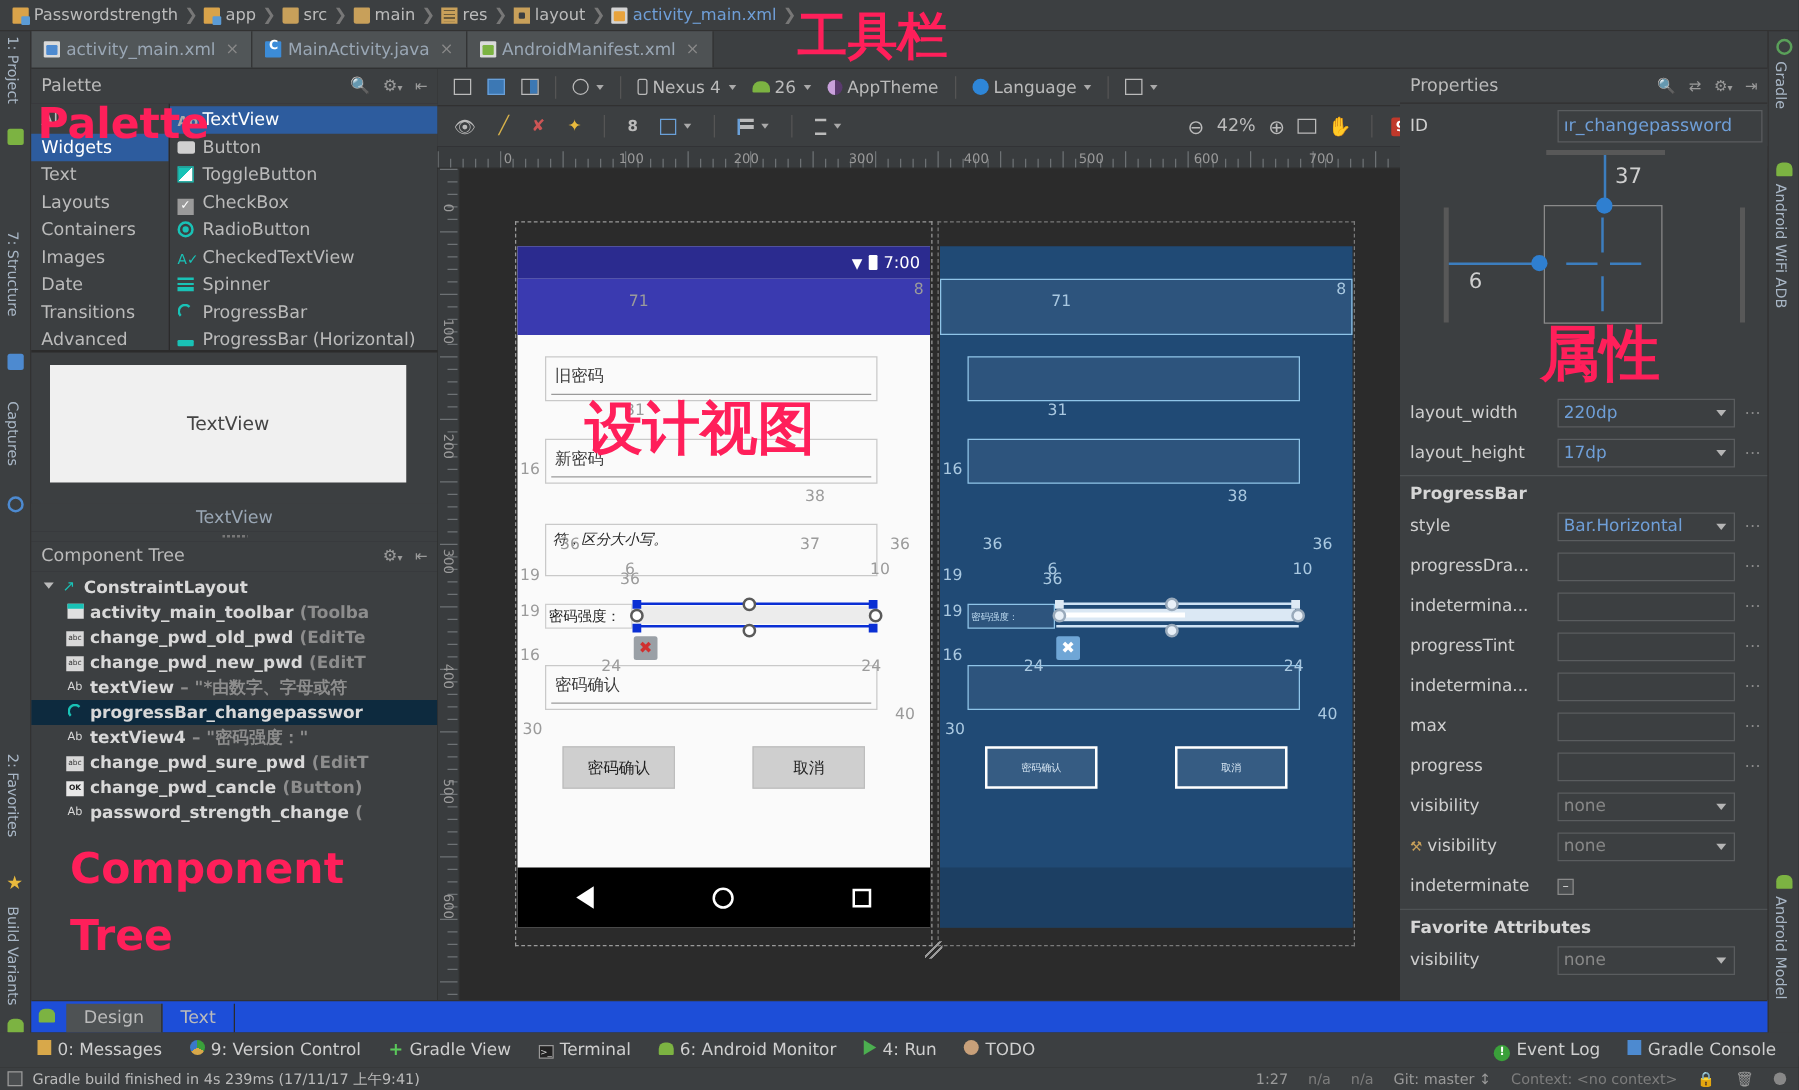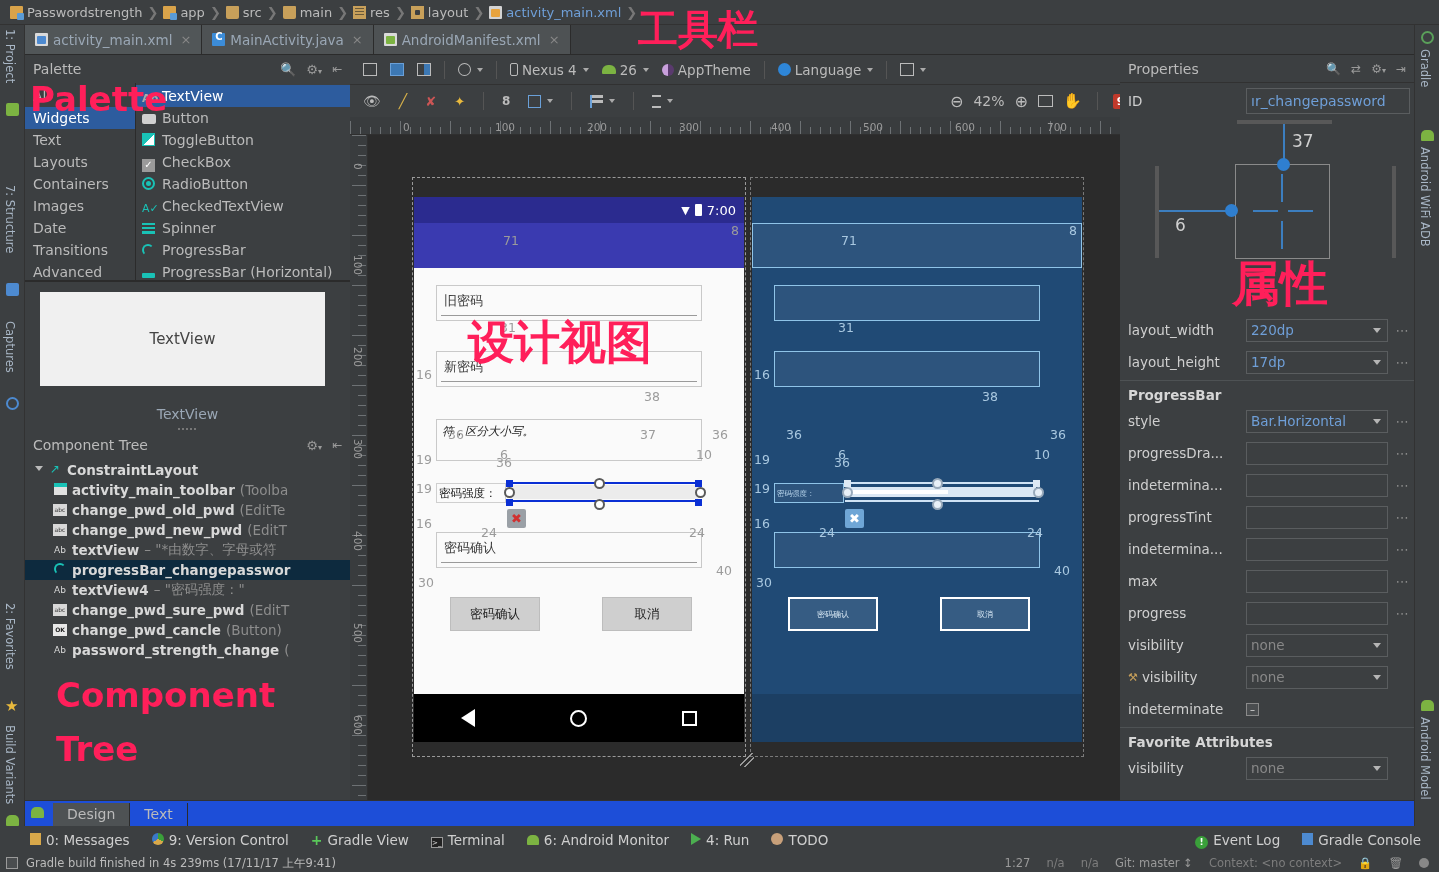--- a/index.html
+++ b/index.html
@@ -85,21 +85,21 @@
   #palprevlabel { left:25px; top:403px; width:325px; height:22px; background:#3c3f41; text-align:center; color:#9aa7b5; font-size:14px; line-height:22px;}
   #palgrip { left:25px; top:425px; width:325px; height:8px; background:#3c3f41;}
   #palgrip:after{content:'';position:absolute;left:50%;top:3px;margin-left:-10px;width:20px;height:2px;background:repeating-linear-gradient(90deg,#777 0 2px,transparent 2px 4px);}
 
   
   #ctreehead { left:25px; top:433px; width:325px; height:24px; background:#3c3f41;}
   #ctree { left:25px; top:457px; width:325px; height:215px; background:#3c3f41; padding-top:3px; overflow:hidden;}
   .trow { height:20px; display:flex; align-items:center; gap:5px; font-size:13.5px; color:#d8d8d8; white-space:nowrap; }
   .trow.sel { background:#0d2a3e; }
   .trow .lbl { font-weight:bold; }
-  .trow .meta { color:#8d8d8d; font-weight:normal; }
+  .trow .meta { color:#8d8d8d; font-weight:bold; }
   .tri { width:0;height:0;border-left:5px solid #bbb;border-top:4px solid transparent;border-bottom:4px solid transparent;}
   .tri.open { border-left:4px solid transparent;border-right:4px solid transparent;border-top:5px solid #bbb;}
   .tic { width:14px;height:14px;flex:none;position:relative;border-radius:1px;font-size:7px;line-height:14px;text-align:center;}
 
   #ctreefill { left:25px; top:672px; width:325px; height:128px; background:#3c3f41;}
 
   
   #dtool1 { left:350px; top:55px; width:1064px; height:30px; background:#3c3f41; display:flex; align-items:center; padding-left:8px; gap:3px; border-bottom:1px solid #313131;}
   #dtool2 { left:350px; top:85px; width:1064px; height:32px; background:#3c3f41; display:flex; align-items:center; padding-left:8px; gap:8px;}
   .tbtn { display:flex; align-items:center; gap:4px; padding:2px 5px; color:#bbb; font-size:13.5px; white-space:nowrap;}

